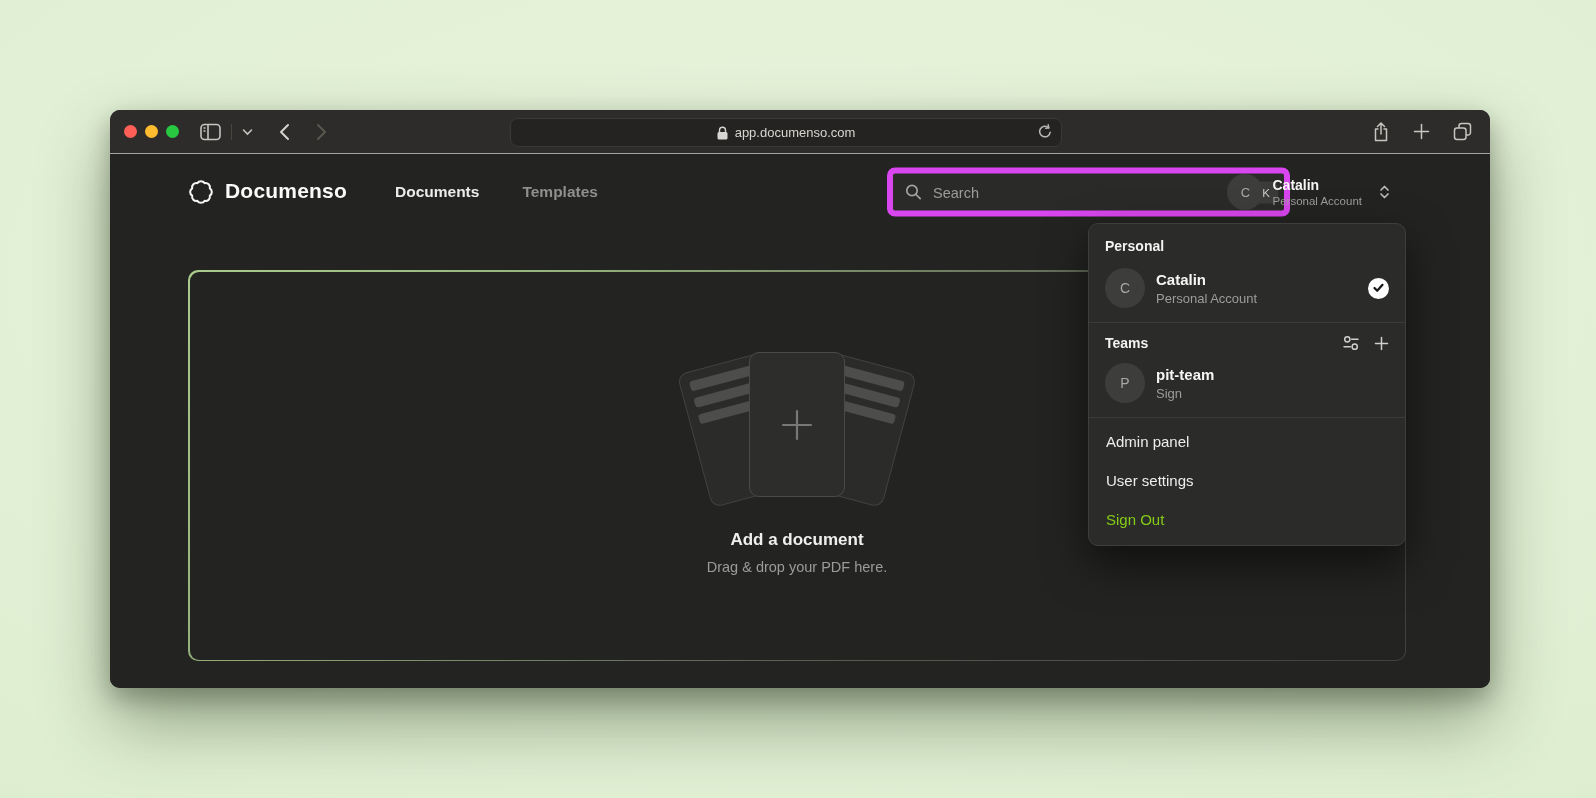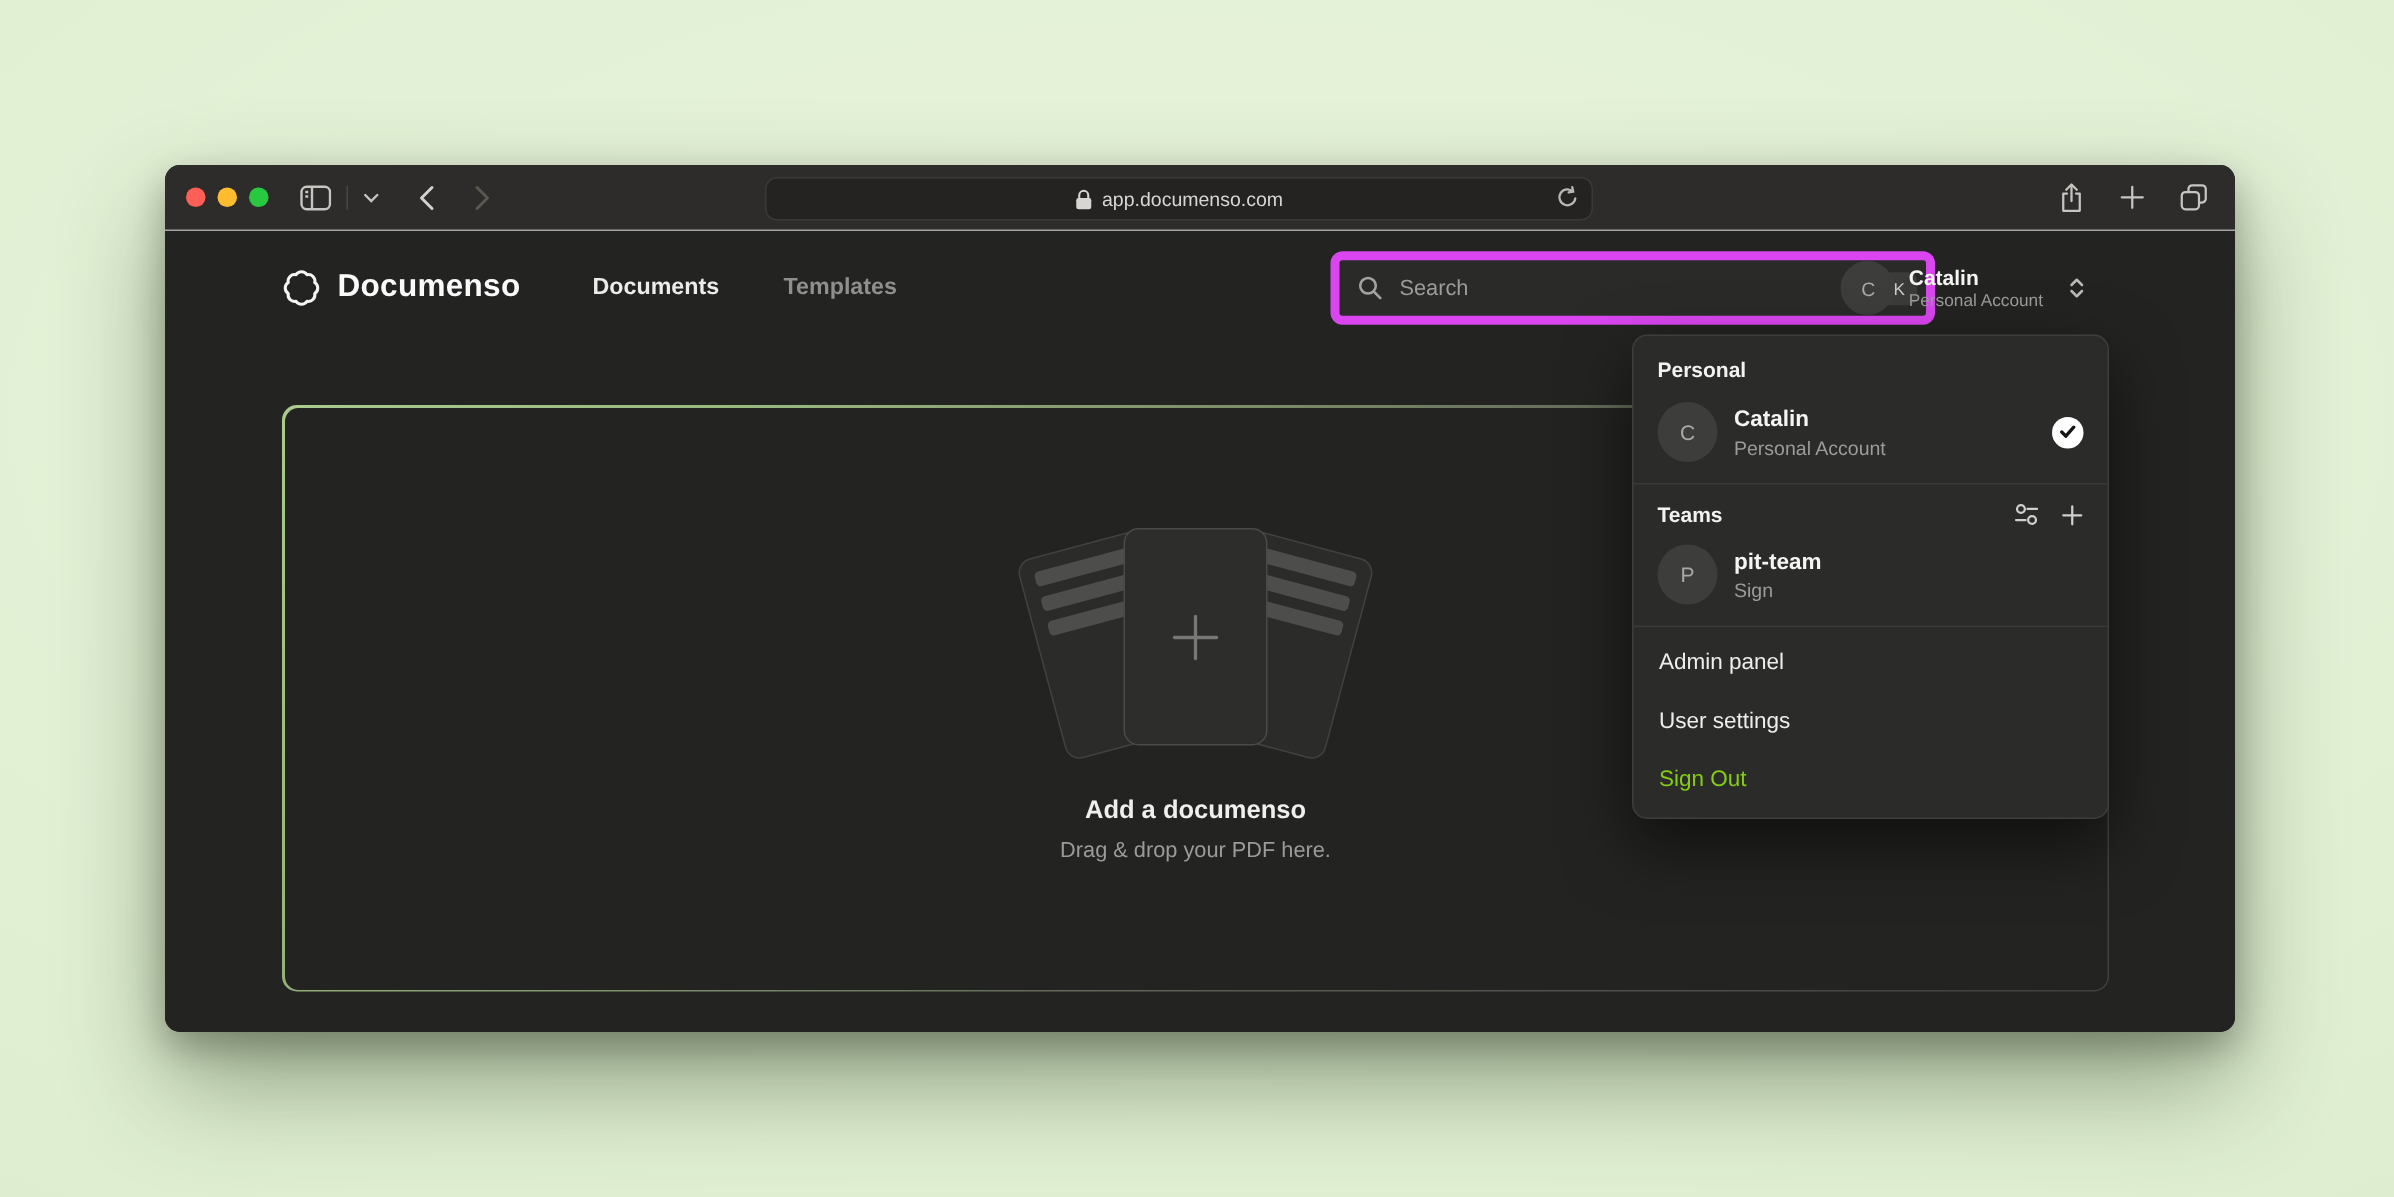--- a/index.html
+++ b/index.html
@@ -214,21 +214,21 @@
               <div class="bar" style="width:76px;"></div>
               <div class="bar" style="width:60px;"></div>
             </div>
             <div class="card card-center">
               <svg width="46" height="46" viewBox="0 0 46 46" fill="none" stroke="currentColor" stroke-width="2.2" stroke-linecap="round">
                 <line x1="23" y1="9" x2="23" y2="37"></line>
                 <line x1="9" y1="23" x2="37" y2="23"></line>
               </svg>
             </div>
           </div>
-          <div class="dz-title">Add a documenso</div>
+          <div class="dz-title">Add a document</div>
           <div class="dz-sub">Drag &amp; drop your PDF here.</div>
         </div>
       </div>
 
       <div class="menu">
         <div class="menu-label">Personal</div>
 
         <div class="m-row">
           <div class="m-avatar">C</div>
           <div>

